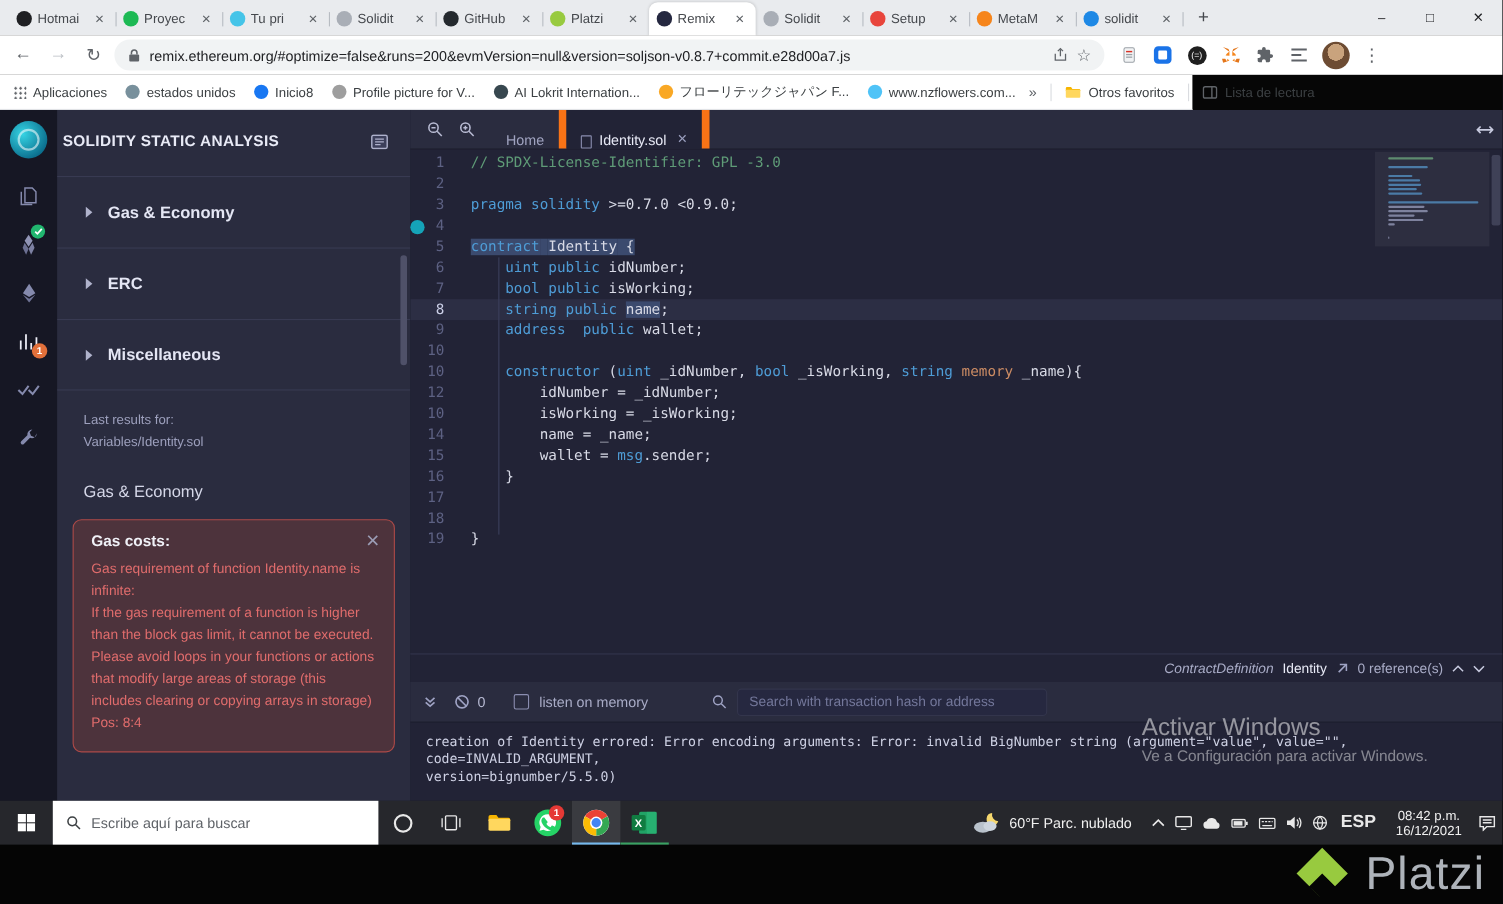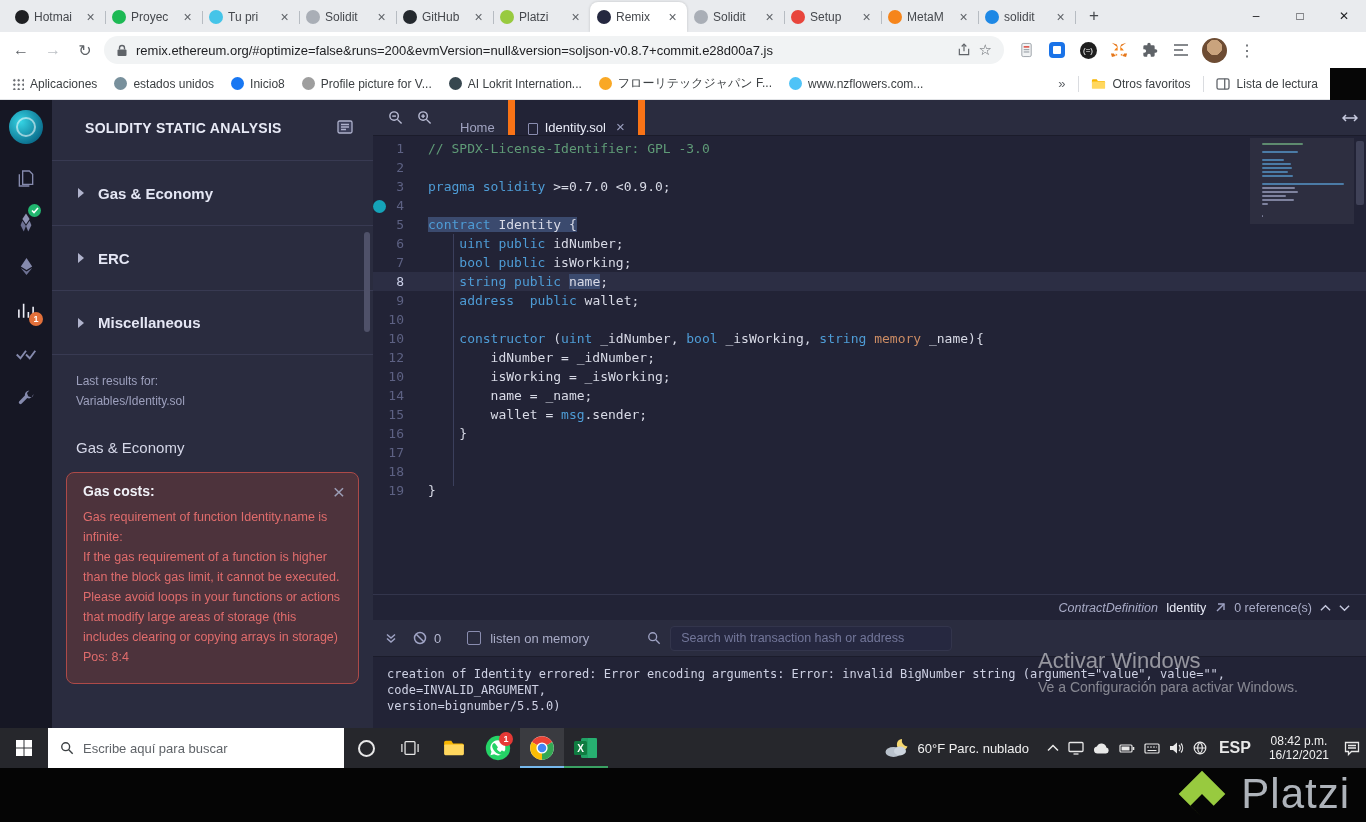--- a/index.html
+++ b/index.html
@@ -27,40 +27,40 @@
 .abicon{flex:none;display:flex;align-items:center;color:#5f6368}
 .star{font-size:15px;color:#5f6368}
 .extrow{display:flex;align-items:center;gap:11px;margin-left:6px}
 .extic{width:20px;height:20px;display:flex;align-items:center;justify-content:center;flex:none}
 .extcircle{width:17px;height:17px;border-radius:50%;background:#1f1f1f;color:#fff;font-size:8px;display:flex;align-items:center;justify-content:center}
 .extblue{width:16px;height:16px;border-radius:4px;background:#1a73e8;position:relative}
 .extblue::after{content:"";position:absolute;inset:4px;background:#fff;border-radius:1px}
 .avatar{width:25px;height:25px;border-radius:50%;background:radial-gradient(circle at 50% 38%,#c9a37d 0 38%,#6d4c33 39% 100%)}
 .menu3{font-size:16px;color:#5f6368;width:18px;text-align:center}
 
-.bookmarks{position:absolute;top:68px;left:0;width:1330px;height:32px;background:#fff;border-bottom:1px solid #e1e3e6;display:flex;align-items:center;padding:0 12px;font-size:12px;color:#3c4043}
+.bookmarks{position:absolute;top:68px;left:0;width:1084px;height:32px;background:#fff;border-bottom:1px solid #e1e3e6;display:flex;align-items:center;padding:0 12px;font-size:12px;color:#3c4043}
 .bmlist{display:flex;gap:17px;align-items:center}
 .bm{display:flex;align-items:center;gap:6px;white-space:nowrap}
 .bmfav{width:13px;height:13px;border-radius:50%;flex:none}
 .bmgrid{border-radius:0;width:12px;height:12px;background:radial-gradient(circle,#5f6368 1.1px,transparent 1.3px) 0 0/4.5px 4.5px}
 .bmmore{margin-left:auto;color:#5f6368;font-size:13px;padding:0 12px}
 .bmright{display:flex;align-items:center;gap:7px;padding-left:12px;border-left:1px solid #dadce0;white-space:nowrap}
 .bmright .sep{width:1px;height:16px;background:#dadce0;margin:0 5px}
 
 
 .remix{position:absolute;top:100px;left:0;width:1366px;height:628px;background:#222336}
 .rail{position:absolute;left:0;top:0;width:52px;height:628px;background:#161724;display:flex;flex-direction:column;align-items:center}
 .rlogo{width:34px;height:34px;margin:10px 0 12px;border-radius:50%;background:radial-gradient(circle at 35% 35%,#35d4e4,#0b6e8d 75%);position:relative}
 .rlogo::after{content:"";position:absolute;inset:7px;border-radius:50%;border:2px solid rgba(255,255,255,.55)}
 .ritem{width:52px;height:44px;display:flex;align-items:center;justify-content:center;position:relative}
 .gbadge{position:absolute;right:11px;top:4px;width:13px;height:13px;border-radius:50%;background:#21b66f;display:flex;align-items:center;justify-content:center}
 .obadge{position:absolute;right:9px;bottom:6px;min-width:14px;height:14px;border-radius:50%;background:#e2703a;color:#fff;font-size:9px;line-height:14px;text-align:center;font-weight:700}
 
 .panel{position:absolute;left:52px;top:0;width:321px;height:628px;background:#2a2c3f;color:#d5d7e8}
-.panel-head{display:flex;align-items:flex-start;justify-content:space-between;padding:20px 20px 12px 33px}
+.panel-head{display:flex;align-items:flex-end;justify-content:space-between;padding:20px 20px 12px 5px}
 .panel-title{font-size:14px;font-weight:700;letter-spacing:.3px;color:#e8eaf6}
 .sections{margin-top:12px}
 .secrow{height:65px;display:flex;align-items:center;gap:14px;padding:0 26px;border-top:1px solid #383a52}
 .sections .secrow:last-child{border-bottom:1px solid #383a52}
 .caret{width:0;height:0;border-left:6px solid #b0b3cc;border-top:5px solid transparent;border-bottom:5px solid transparent}
 .seclabel{font-size:15px;font-weight:700;color:#e4e6f4}
 .lastres{padding:16px 24px 0;font-size:12px;color:#9da0bd;line-height:20px}
 .results-heading{padding:28px 24px 6px;font-size:15px;font-weight:400;color:#d5d7e8}
 .warncard{margin:10px 14px 0;background:#4d333c;border:1px solid #ad4a48;border-radius:8px;padding:10px 16px 16px;position:relative}
 .warntitle{font-size:14px;font-weight:700;color:#f0f1f7}

